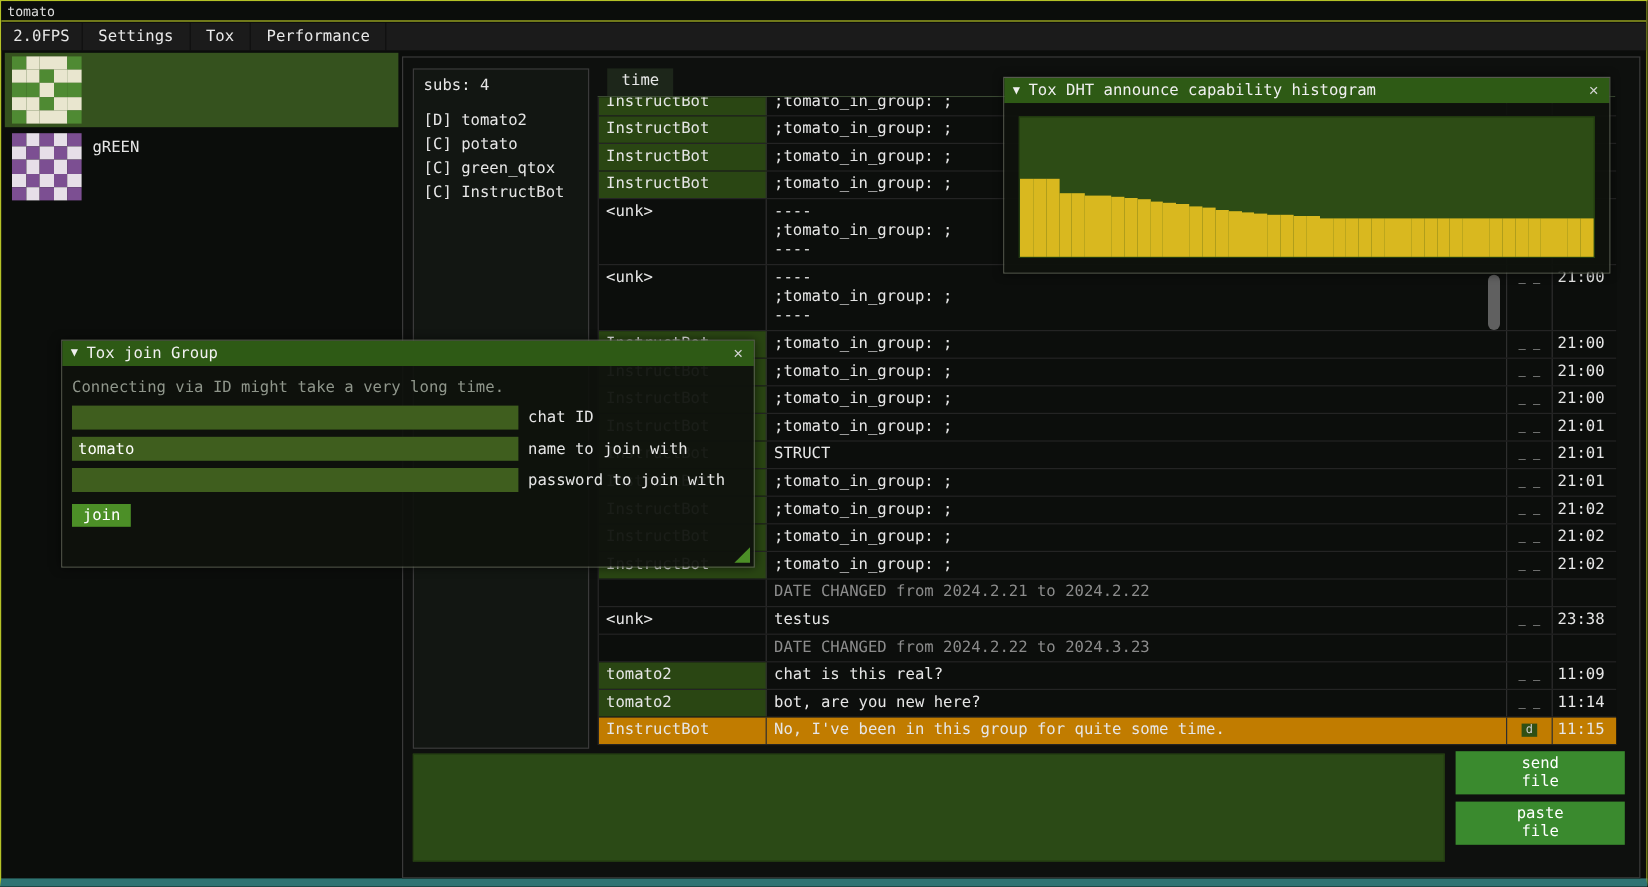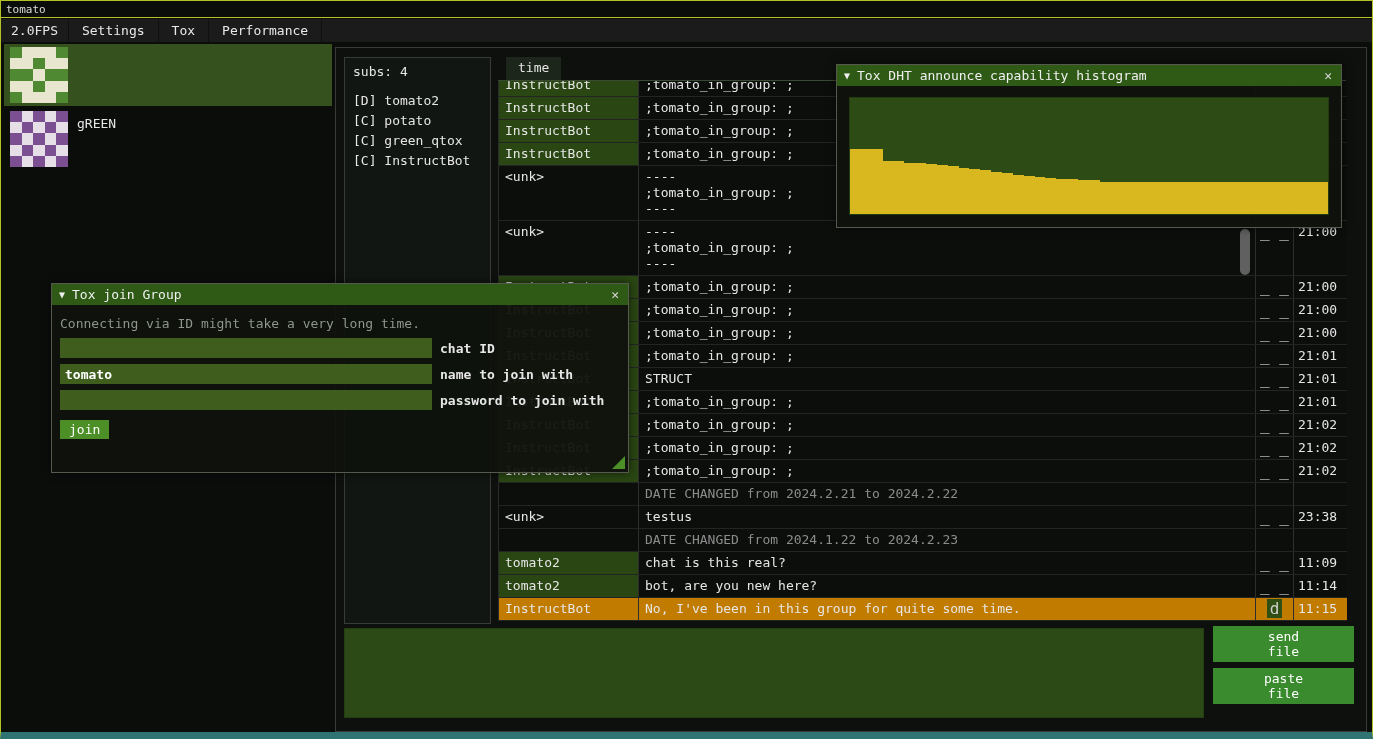--- a/index.html
+++ b/index.html
@@ -37,21 +37,21 @@
   .tabbar { position:absolute; left:497px; top:56px; width:848px; height:24px; border-bottom:1px solid #3b4a33; }
   .tab { display:inline-flex; margin-left:8px; padding:3px 12px; background:#1d261a; height:23px; color:#e6e6e6; }
 
   .chat-viewport { position:absolute; left:497px; top:80px; width:849px; height:540px;
                    overflow:hidden; background:#0c0e0c; border-left:1px solid #2a2a2a; }
   .chat-table { margin-top:-7px; }
   .crow { display:grid; grid-template-columns:140px 1fr 38px 53px; border-bottom:1px solid #242424; min-height:23px; }
   .cname { padding:3px 6px; border-right:1px solid #2e2e2e; line-height:16px; overflow:hidden; white-space:nowrap; }
   .cname.known { background:#2a4613; }
   .cmsg  { padding:3px 6px; border-right:1px solid #2e2e2e; line-height:16px; white-space:pre; overflow:hidden; }
-  .cflags{ padding:3px 2px; border-right:1px solid #2e2e2e; color:#cfcfcf; font-size:16px; text-align:center; line-height:16px; }
+  .cflags{ padding:3px 2px; border-right:1px solid #2e2e2e; color:#cfcfcf; font-size:10px; text-align:center; line-height:16px; }
   .ctime { padding:3px 4px; line-height:16px; }
   .datetext { color:#8c8c8c; }
   .crow.hl { background:#c17c00; }
   .crow.hl .cname.known { background:transparent; }
   .hl .chip { background:#2f4f14; padding:0 3px; }
 
   .scroll-thumb { position:absolute; left:1239px; top:228px; width:10px; height:46px;
                   background:#606060; border-radius:5px; z-index:5; }
 
   
@@ -74,21 +74,21 @@
   #histwin { left:835px; top:63px; width:506px; }
   #histwin .fbody { padding:11px 12px 12px 12px; }
   .plot { width:480px; height:118px; background:#2d4c15; border:1px solid #223c10;
           display:flex; align-items:flex-end; }
   .bar { flex:1; background:#d9b81f; }
 
   #joinwin { left:50px; top:282px; width:578px; }
   #joinwin .fbody { padding:10px 8px 14px 8px; height:167px; }
   .info { color:#8f968b; line-height:17px; white-space:nowrap; }
   #join-fields { margin-top:6px; }
-  .jrow { display:flex; align-items:center; margin-bottom:6px; gap:8px;font-weight:bold; }
+  .jrow { display:flex; align-items:center; margin-bottom:6px; gap:8px; }
   .jrow input { width:372px; height:20px; background:#3f5e1e; border:none; color:#fff; font:inherit; padding:0 5px; }
   .jlabel { white-space:nowrap; }
   .join-btn { background:#4c8f27; border:none; color:#fff; font:inherit; padding:2px 9px; margin-top:4px; cursor:pointer; }
   .grip { position:absolute; right:3px; bottom:3px; width:0; height:0;
           border-left:13px solid transparent; border-bottom:13px solid #4c8f27; }
 </style>
 </head>
 <body>
 
 <div class="app">
@@ -285,21 +285,21 @@
           <div class="ctime"></div>
         </div>
         <div class="crow">
           <div class="cname">&lt;unk&gt;</div>
           <div class="cmsg"><div>testus</div></div>
           <div class="cflags"><span>_ _</span></div>
           <div class="ctime">23:38</div>
         </div>
         <div class="crow daterow">
           <div class="cname"></div>
-          <div class="cmsg datetext">DATE CHANGED from 2024.1.22 to 2024.2.23</div>
+          <div class="cmsg datetext">DATE CHANGED from 2024.2.22 to 2024.3.23</div>
           <div class="cflags"></div>
           <div class="ctime"></div>
         </div>
         <div class="crow">
           <div class="cname known">tomato2</div>
           <div class="cmsg"><div>chat is this real?</div></div>
           <div class="cflags"><span>_ _</span></div>
           <div class="ctime">11:09</div>
         </div>
         <div class="crow">

